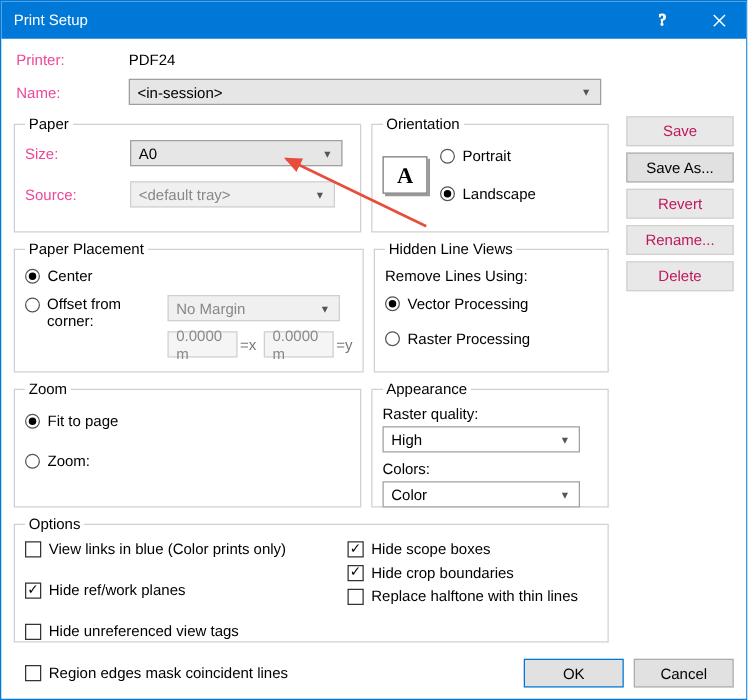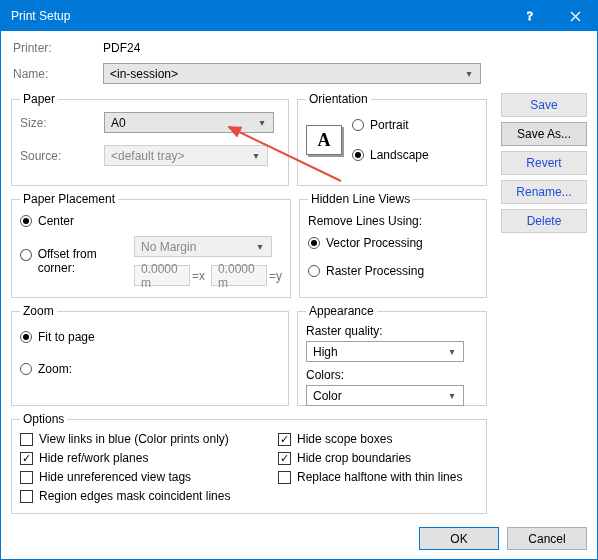--- a/index.html
+++ b/index.html
@@ -41,21 +41,21 @@
     font-size: 14px;
   }
   .ctrl svg { stroke: #fff; }
   .body {
     position: absolute;
     top: 30px; left: 0; right: 0; bottom: 0;
     padding: 8px 10px 10px 10px;
     box-sizing: border-box;
   }
   .row { display: flex; align-items: center; }
-  .label { color: #737373; }
+  .label { color: #ec4899; }
   fieldset {
     border: 1px solid #d0d0d0;
     margin: 0;
     padding: 6px 8px 8px 8px;
     box-sizing: border-box;
   }
   legend { padding: 0 3px; font-size: 12px; }
   .select, .textbox {
     border: 1px solid #a0a0a0;
     background: #fff;
@@ -86,21 +86,21 @@
   .btn {
     height: 24px;
     border: 1px solid #adadad;
     background: #e1e1e1;
     display: flex;
     align-items: center;
     justify-content: center;
     font-size: 12px;
     box-sizing: border-box;
   }
-  .btn.disabled { color: #1d4ed8; background: #e8e8e8; border-color: #cfcfcf; }
+  .btn.disabled { color: #be185d; background: #e8e8e8; border-color: #cfcfcf; }
   .bottom-buttons {
     position: absolute;
     right: 10px;
     bottom: 9px;
     display: flex;
     gap: 8px;
     padding-left: 14px;
   }
   .bottom-buttons .btn { width: 80px; height: 23px; }
   .bottom-buttons .btn.primary { border-color: #0078d7; }
@@ -216,21 +216,21 @@
     </div>
 
     <div style="display:flex; gap:8px; width:476px; margin-top:6px;">
 
       <fieldset style="width:278px; height:106px;">
         <legend>Paper Placement</legend>
         <label class="radio" style="margin:2px 0 8px 0;">
           <span class="dot on"></span>
             <span>Center</span>
         </label>
-        <div class="row" style="align-items:center;">
+        <div class="row" style="align-items:flex-start;">
           <label class="radio" style="width:114px; align-items:flex-start;">
             <span class="dot" style="margin-top:2px;"></span>
               <span>Offset from corner:</span>
           </label>
           <div style="flex:1;">
             <div class="select disabled" style="width:138px; margin-bottom:8px;">
               <span>No Margin</span>
               <span class="chev">▾</span>
             </div>
             <div class="row" style="gap:2px;">
@@ -286,21 +286,21 @@
         <div class="select" style="width:158px; margin-top:3px;">
           <span>Color</span>
           <span class="chev">▾</span>
         </div>
       </fieldset>
     </div>
 
     <fieldset style="width:476px; margin-top:6px; height:102px;">
       <legend>Options</legend>
       <div style="display:flex;">
-        <div style="width:258px; display:flex; flex-direction:column; gap:5px;">
+        <div style="width:258px; display:flex; flex-direction:column; gap:19px;">
           <label class="check">
               <span class="box"></span>
               <span>View links in blue (Color prints only)</span>
             </label>
           <label class="check">
               <span class="box on"></span>
               <span>Hide ref/work planes</span>
             </label>
           <label class="check">
               <span class="box"></span>

